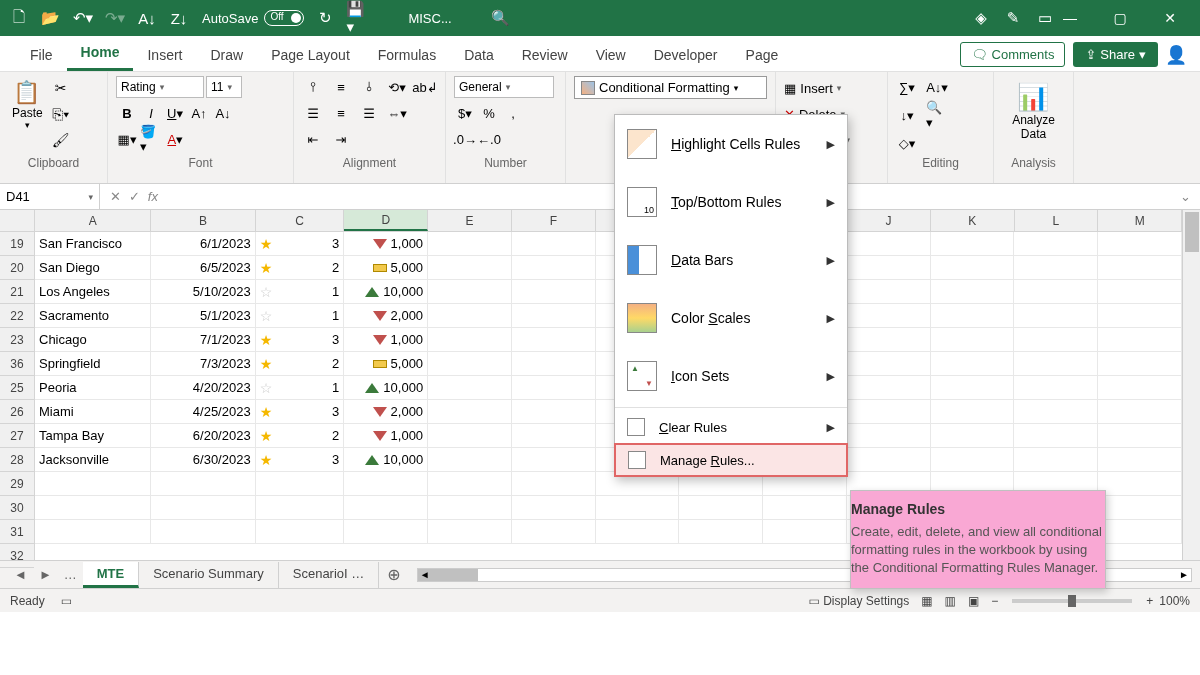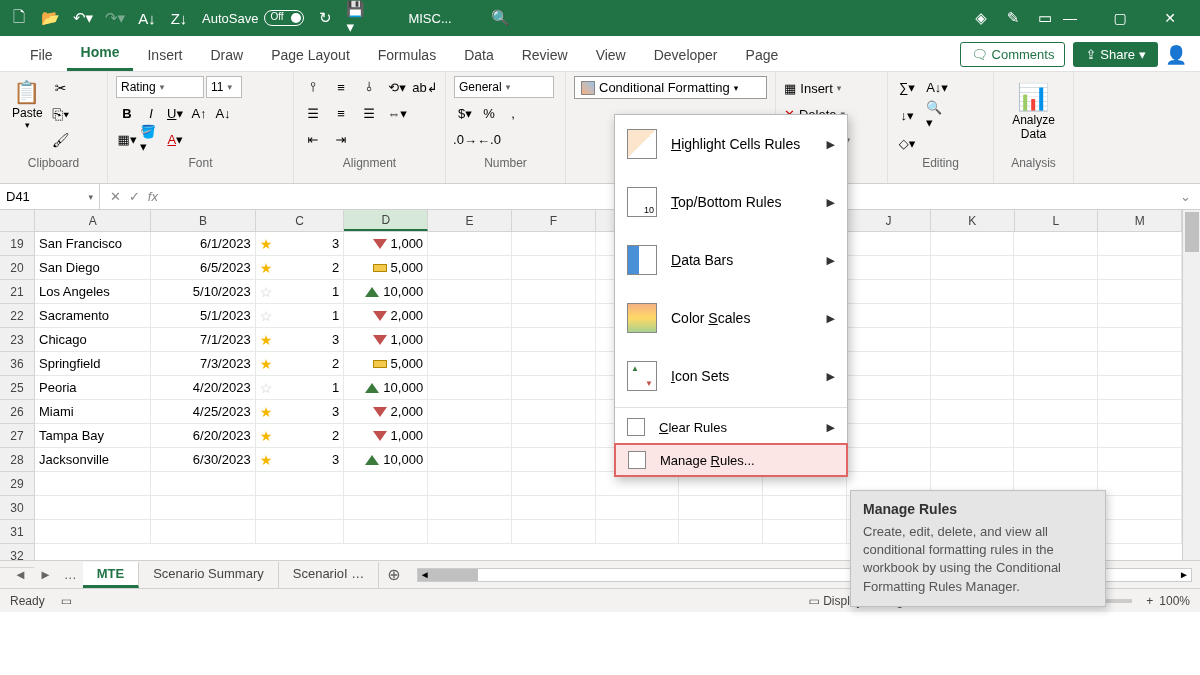--- a/index.html
+++ b/index.html
@@ -128,21 +128,21 @@
 .cf-menu .mitem u { text-decoration: underline; }
 
 .ico-highlight { background: linear-gradient(135deg,#fce5cd 50%,#fff 50%) !important; }
 .ico-topbottom::after { content: "10"; position: absolute; font-size: 9px; bottom: 1px; right: 2px; }
 .ico-databars { background: linear-gradient(90deg,#4a90d9 40%,#fff 40%) !important; }
 .ico-colorscales { background: linear-gradient(180deg,#f4b183,#ffd966,#a9d18e) !important; }
 .ico-iconsets::before { content: "▲"; color: #3b7a3b; font-size: 8px; position: absolute; top: 2px; left: 3px; }
 .ico-iconsets::after { content: "▼"; color: #c0504d; font-size: 8px; position: absolute; bottom: 2px; right: 3px; }
 
 
-.tooltip { position: absolute; left: 850px; top: 490px; width: 256px; background: #e5e5e5; border: 1px solid #c0c0c0; box-shadow: 2px 3px 8px rgba(0,0,0,0.2); padding: 10px 12px; z-index: 11; font-size: 13px; }
+.tooltip { position: absolute; left: 850px; top: 490px; width: 256px; background: #f9a8d4; border: 1px solid #c0c0c0; box-shadow: 2px 3px 8px rgba(0,0,0,0.2); padding: 10px 0; z-index: 11; font-size: 13px; }
 .tooltip .tt-title { font-weight: 700; margin-bottom: 6px; font-size: 14px; color: #333; }
 .tooltip .tt-body { color: #555; line-height: 1.4; }
 </style>
 </head>
 <body>
 
 <div class="titlebar">
   <div class="qa-icons">
     <span class="qi">🗋</span>
     <span class="qi">📂</span>

